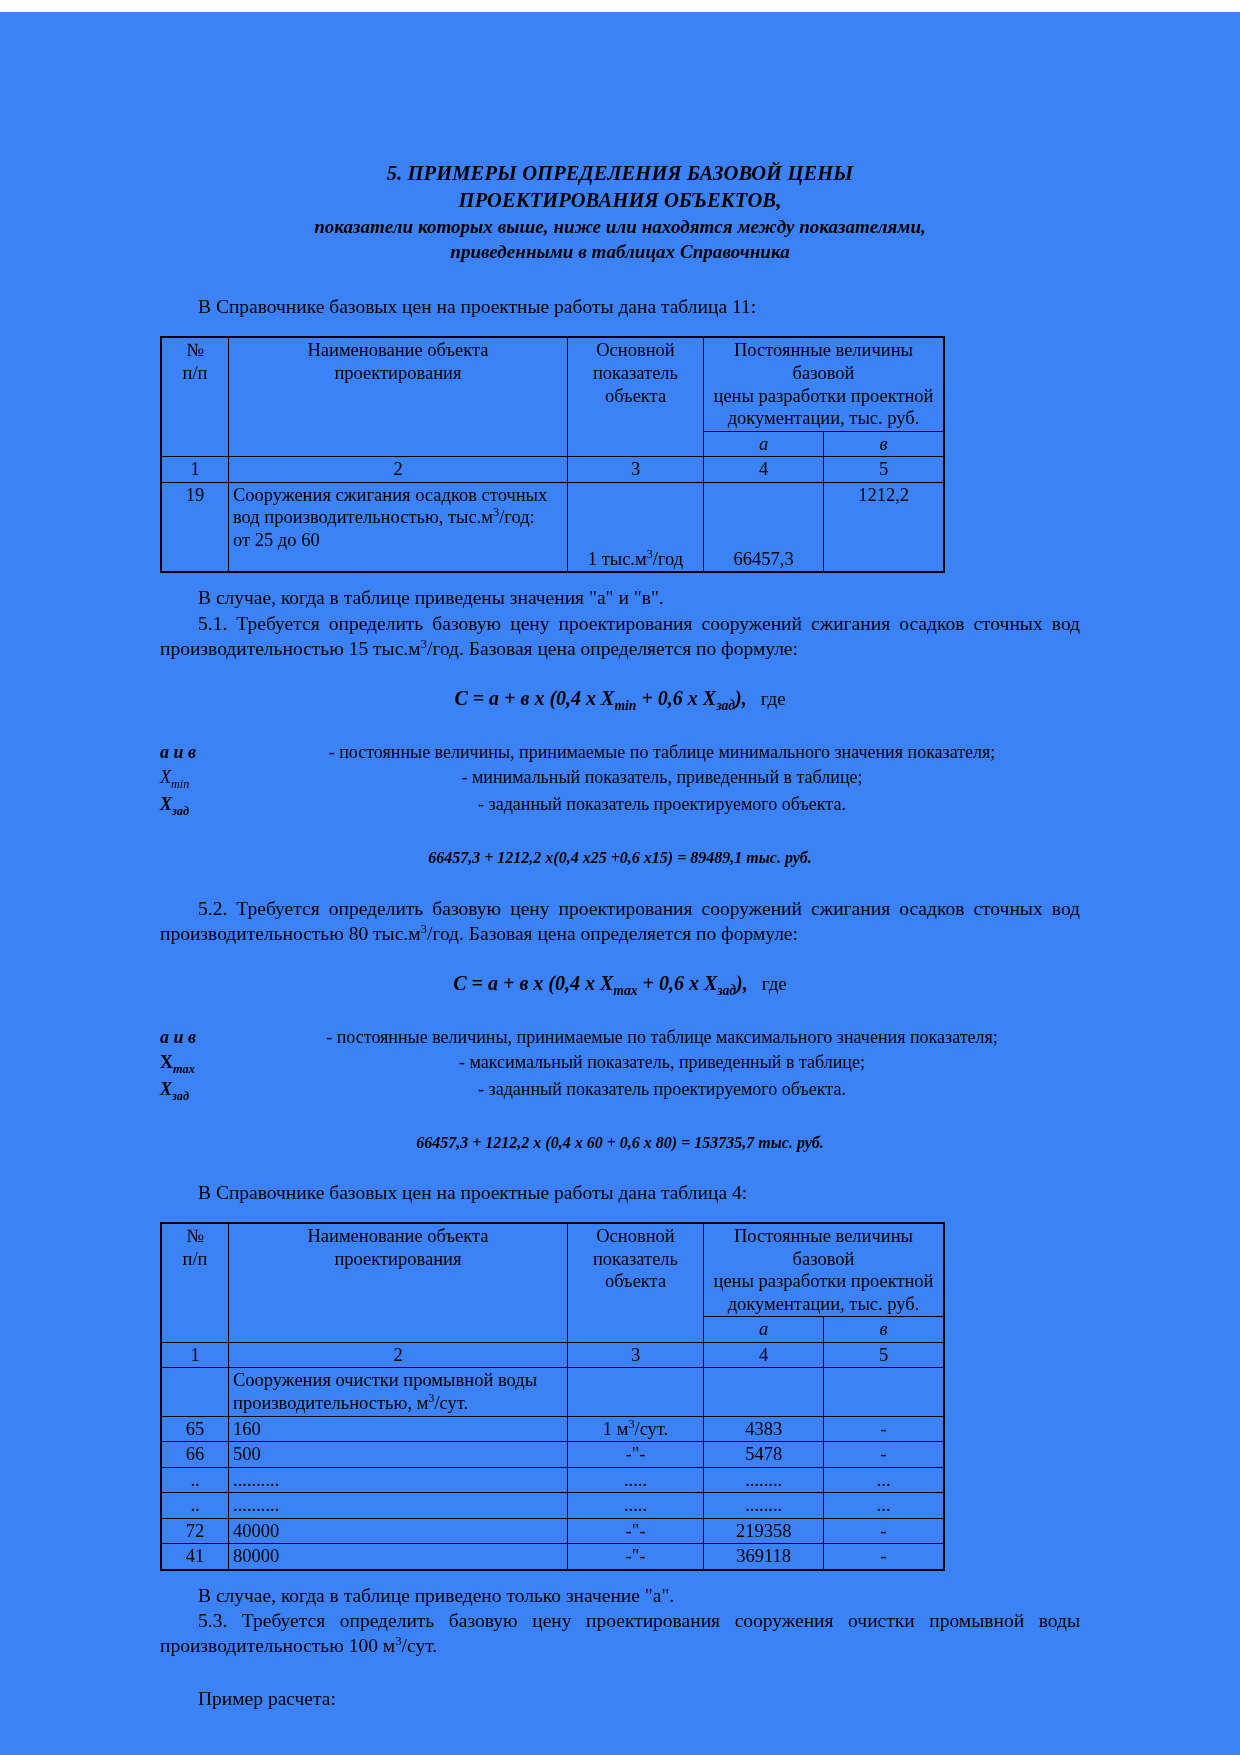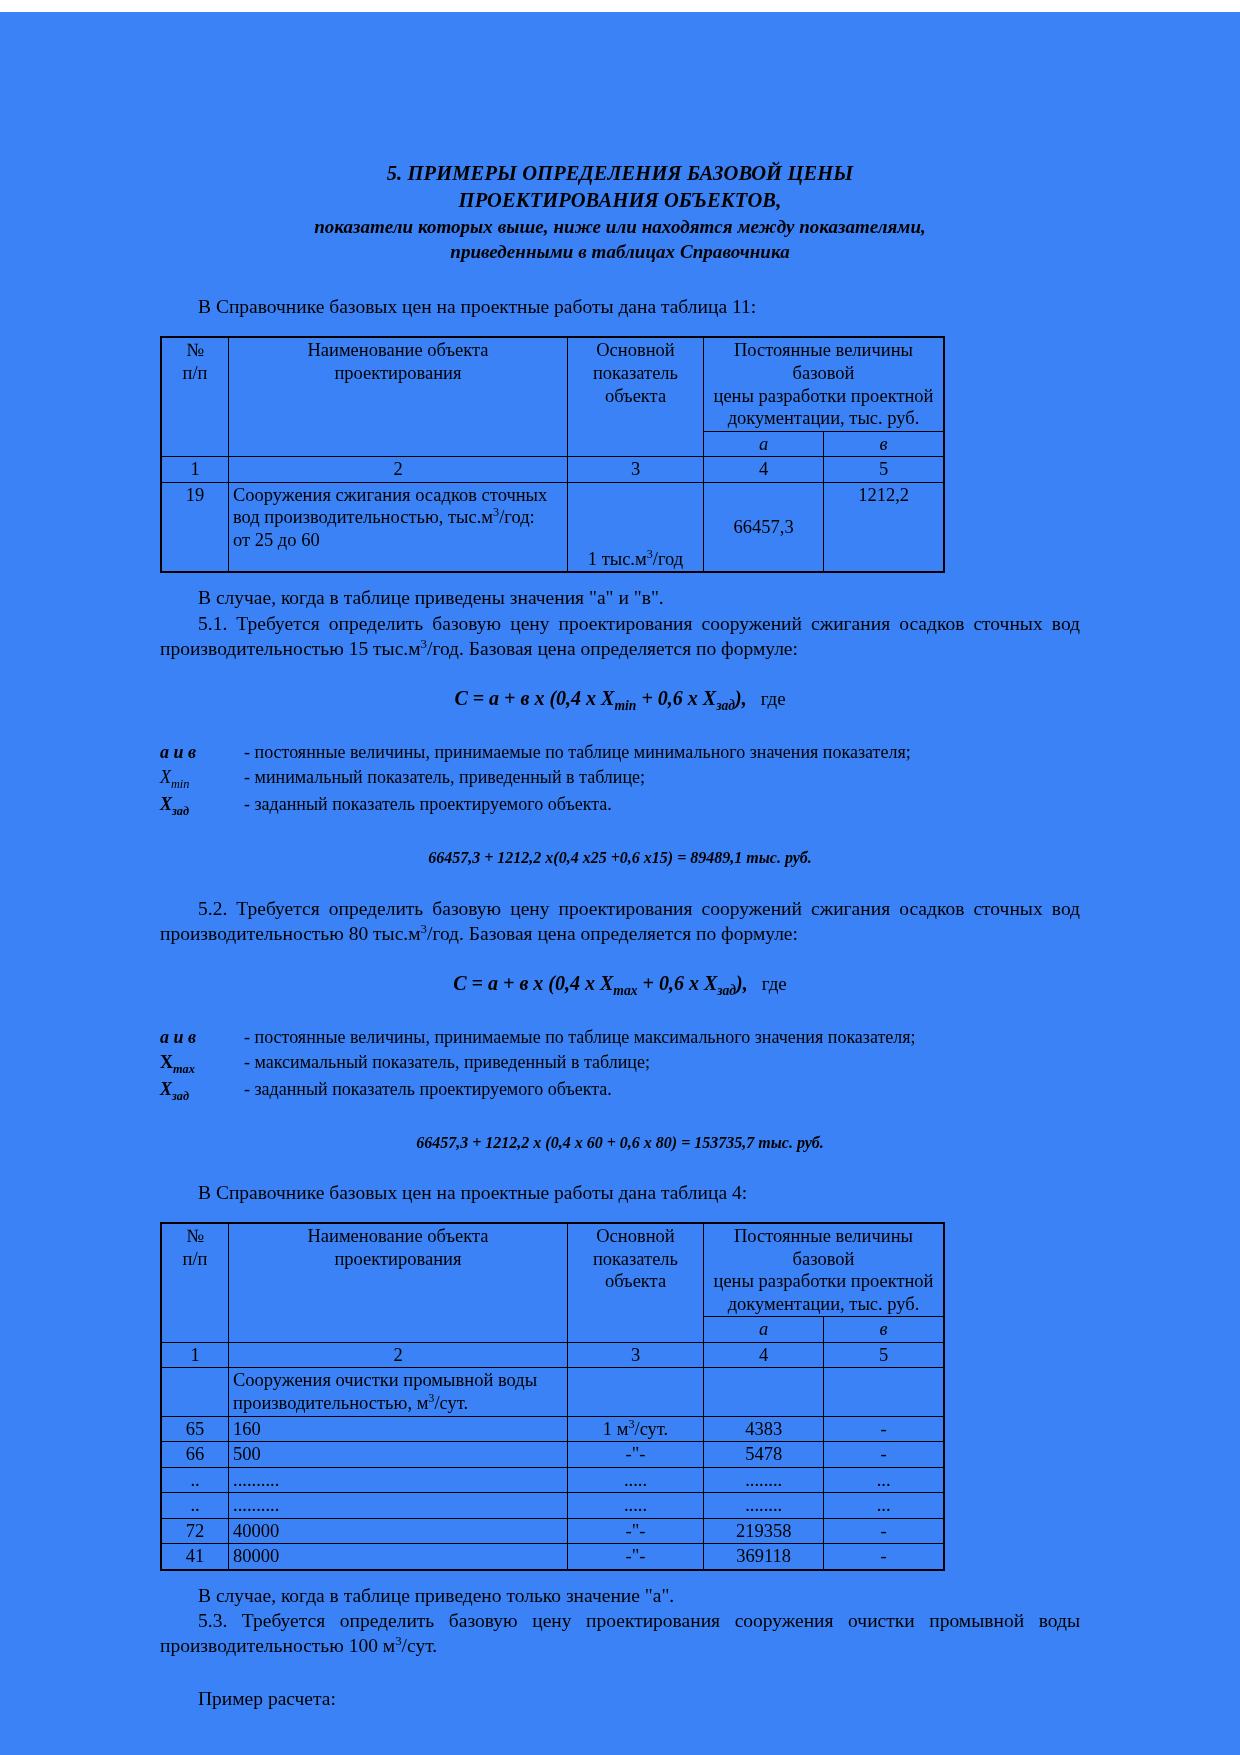--- a/index.html
+++ b/index.html
@@ -111,21 +111,21 @@
     align-items: baseline;
   }
   .def-key {
     font-weight: bold;
     font-style: italic;
     width: 84px;
     flex: 0 0 84px;
     white-space: nowrap;
   }
   .def-key.reg { font-weight: bold; font-style: normal; }
-  .def-val { flex: 1; }
+  .def-val { flex: 1; text-align: center; }
 
   .tbl-caption {
     font-size: 19.5px;
     margin-top: 30px;
     text-indent: 38px;
   }
 </style>
 </head>
 <body>
 
@@ -177,21 +177,21 @@
       <td class="c-num">19</td>
       <td class="c-name">
         <div>Сооружения сжигания осадков сточных</div>
         <div><span>вод производительностью, тыс.м</span><sup>3</sup><span>/год:</span></div>
         <div>от 25 до 60</div>
       </td>
       <td class="c-ind">
         <div style="padding-top:64px"><span>1 тыс.м</span><sup>3</sup><span>/год</span></div>
       </td>
       <td class="c-a">
-        <div style="padding-top:32px">66457,3</div>
+        <div style="padding-top:64px">66457,3</div>
       </td>
       <td class="c-v">
         <div style="">1212,2</div>
       </td>
     </tr>
   </tbody>
     </table>
 
   <div class="body-para">В случае, когда в таблице приведены значения "а" и "в".</div>
 

